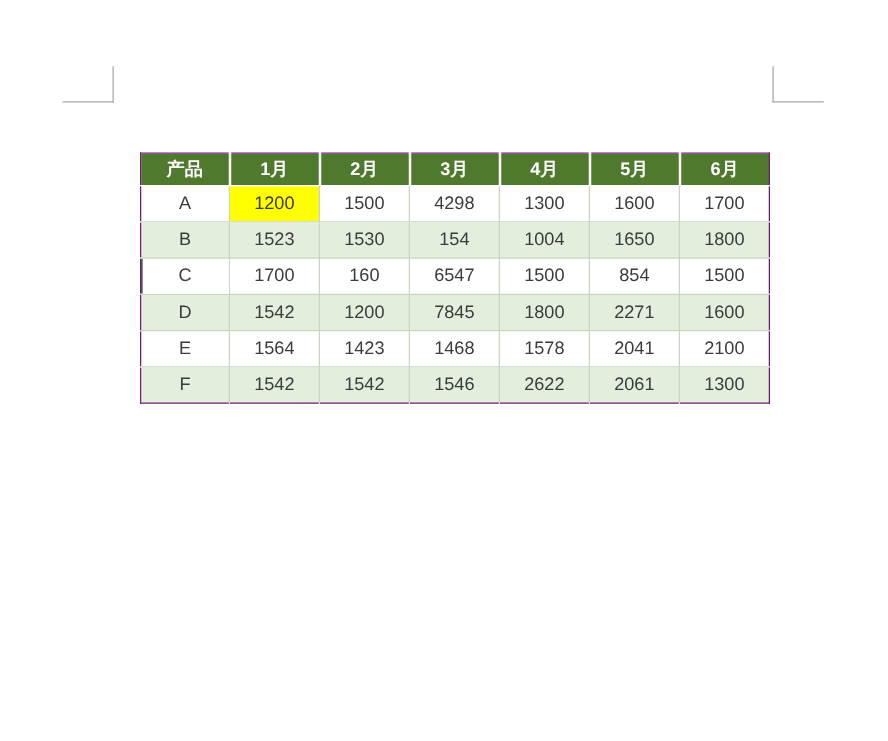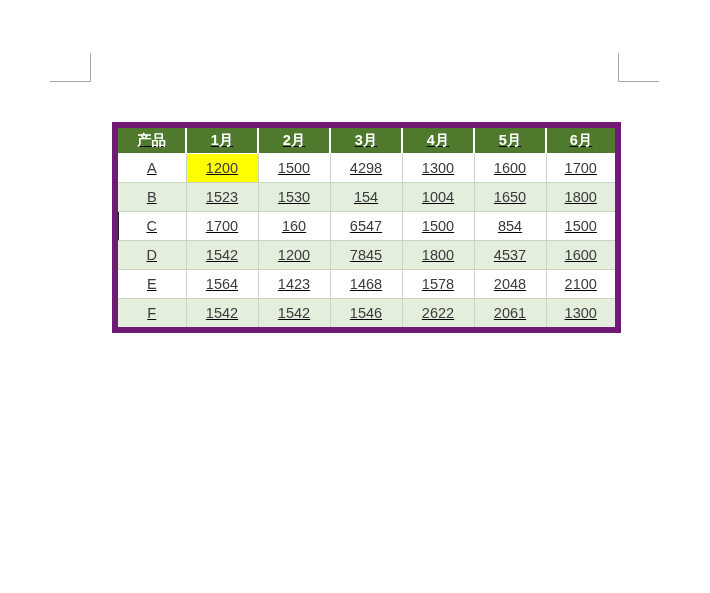--- a/index.html
+++ b/index.html
@@ -50,22 +50,21 @@
   #data-table-wrap {
     position: absolute;
     left: 112px;
     top: 122px;
     width: 504px;
   }
   table.doc-table {
     border-collapse: collapse;
     width: 504px;
     table-layout: fixed;
-    border: 6px solid #701a75;
-    text-decoration: underline;
+    border: 1px solid #701a75;
   }
   table.doc-table col.c0 { width: 71px; }
   table.doc-table col.cx { width: 72px; }
 
   table.doc-table th,
   table.doc-table td {
     height: 28px;
     padding: 0 4px;
     text-align: center;
     vertical-align: middle;
@@ -175,30 +174,30 @@
             <td>1500</td>
             <td>854</td>
             <td>1500</td>
           </tr>
           <tr class="band-tint">
             <td>D</td>
             <td>1542</td>
             <td>1200</td>
             <td>7845</td>
             <td>1800</td>
-            <td>4537</td>
+            <td>2271</td>
             <td>1600</td>
           </tr>
           <tr class="band-light">
             <td>E</td>
             <td>1564</td>
             <td>1423</td>
             <td>1468</td>
             <td>1578</td>
-            <td>2048</td>
+            <td>2041</td>
             <td>2100</td>
           </tr>
           <tr class="band-tint">
             <td>F</td>
             <td>1542</td>
             <td>1542</td>
             <td>1546</td>
             <td>2622</td>
             <td>2061</td>
             <td>1300</td>

